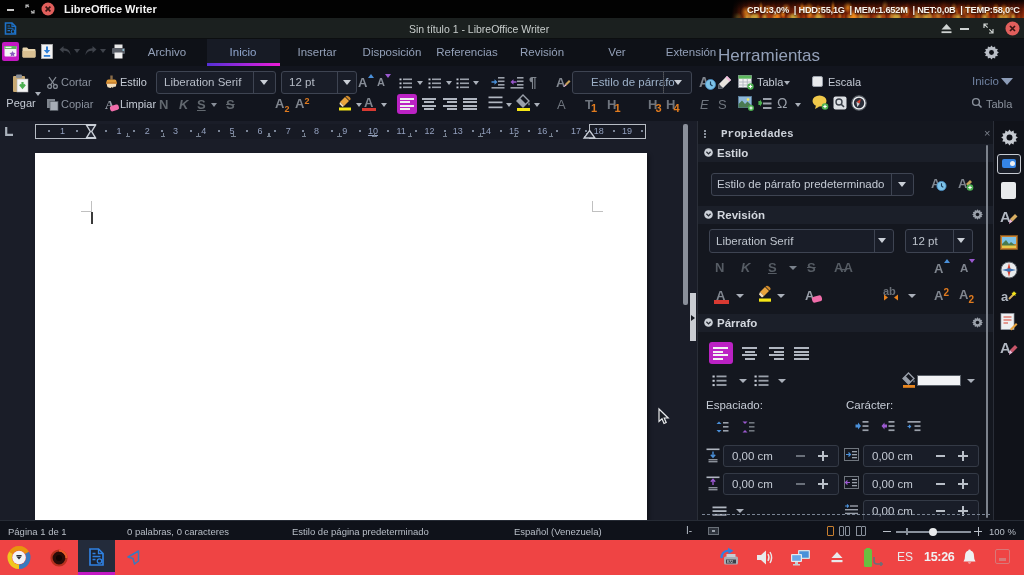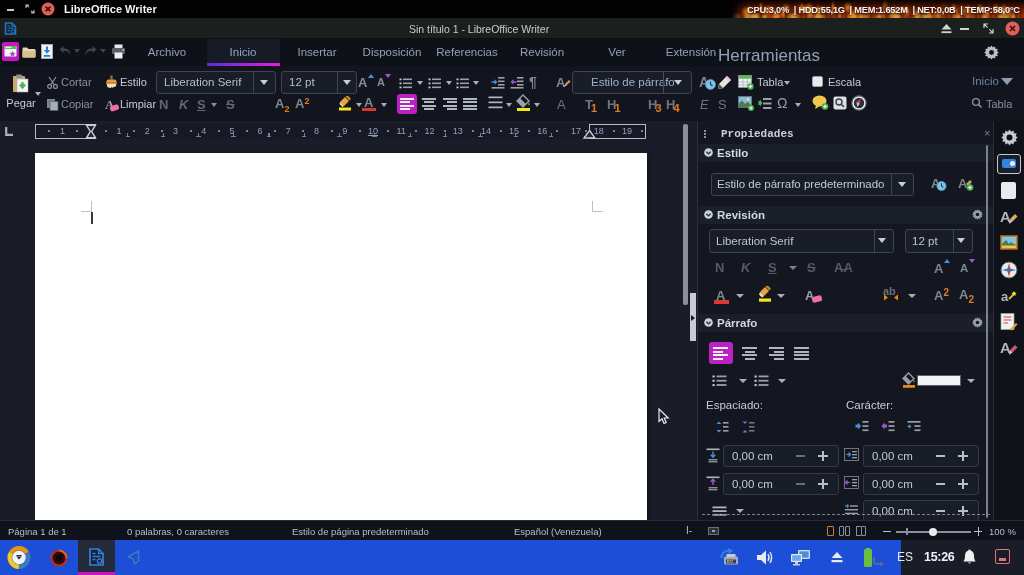--- a/index.html
+++ b/index.html
@@ -692,21 +692,21 @@
 <div class="abs" style="left:856px;top:5px;width:5px;height:10px;border:1.2px solid #8a919c;border-radius:1px 0 0 1px;border-right:none;"></div>
 <div class="abs" style="left:861px;top:5px;width:5px;height:10px;border:1.2px solid #8a919c;border-radius:1px;"></div>
 <div class="abs" style="left:883px;top:9.5px;width:8px;height:1.5px;background:#b9bfc8;"></div>
 <div class="abs" style="left:896px;top:10px;width:75px;height:1.5px;background:#8a919c;"></div>
 <div class="abs" style="left:906px;top:7px;width:1.5px;height:7px;background:#8a919c;"></div>
 <div class="abs" style="left:929px;top:6.5px;width:8px;height:8px;background:#e8eaec;border-radius:50%;"></div>
 <div class="abs" style="left:974px;top:9.5px;width:8px;height:1.5px;background:#b9bfc8;"></div>
 <div class="abs" style="left:977.5px;top:6px;width:1.5px;height:8.5px;background:#b9bfc8;"></div>
 <span class="txt" style="left:989px;top:5px;font-size:9.5px;color:#b9bfc8;">100 %</span>
 </div>
-<div class="abs" style="left:0;top:540px;width:901px;height:35px;background:#1d4ed8;">
+<div class="abs" style="left:0;top:540px;width:1024px;height:35px;background:#ef4444;">
 <div class="abs" style="left:78px;top:0;width:37px;height:35px;background:#232b3b;"></div>
 <div class="abs" style="left:78px;top:32px;width:37px;height:3px;background:#c318c3;"></div>
 <svg style="left:7px;top:6px;" width="24" height="23" viewBox="0 0 24 23">
 <path d="M3.95 6.85 A9.3 9.3 0 0 1 20.05 6.85" fill="none" stroke="#e8940e" stroke-width="4.4"></path>
 <path d="M20.05 6.85 A9.3 9.3 0 0 1 12 20.8" fill="none" stroke="#3a7abd" stroke-width="4.4"></path>
 <path d="M12 20.8 A9.3 9.3 0 0 1 3.95 6.85" fill="none" stroke="#f0c81e" stroke-width="4.4"></path>
 <circle cx="12" cy="11.5" r="6.8" fill="#f2f4f6"></circle>
 <path d="M9.4 10.4 H14.6 L12 13.6 Z" fill="#2a2f3a"></path>
 <rect x="9.4" y="9" width="5.2" height="1.2" fill="#2a2f3a"></rect>
 </svg>

